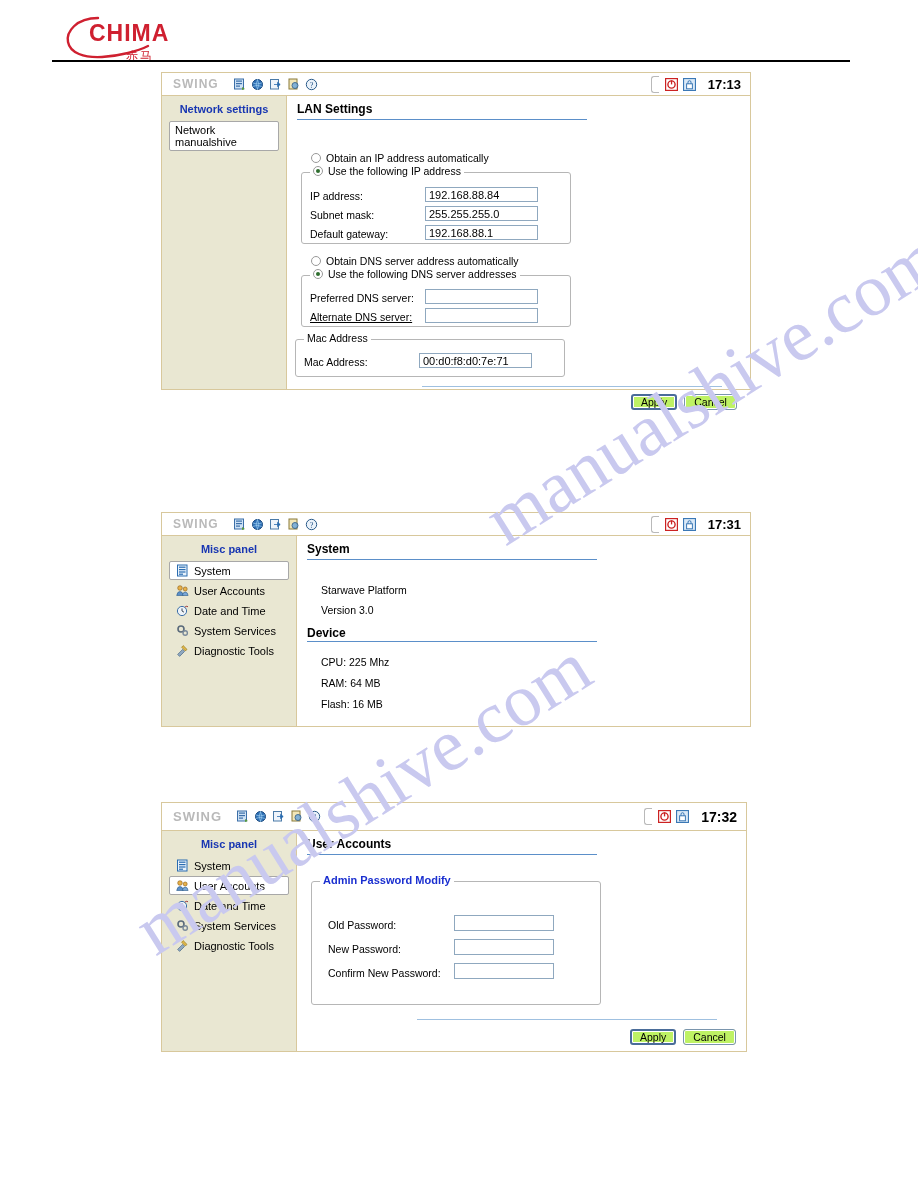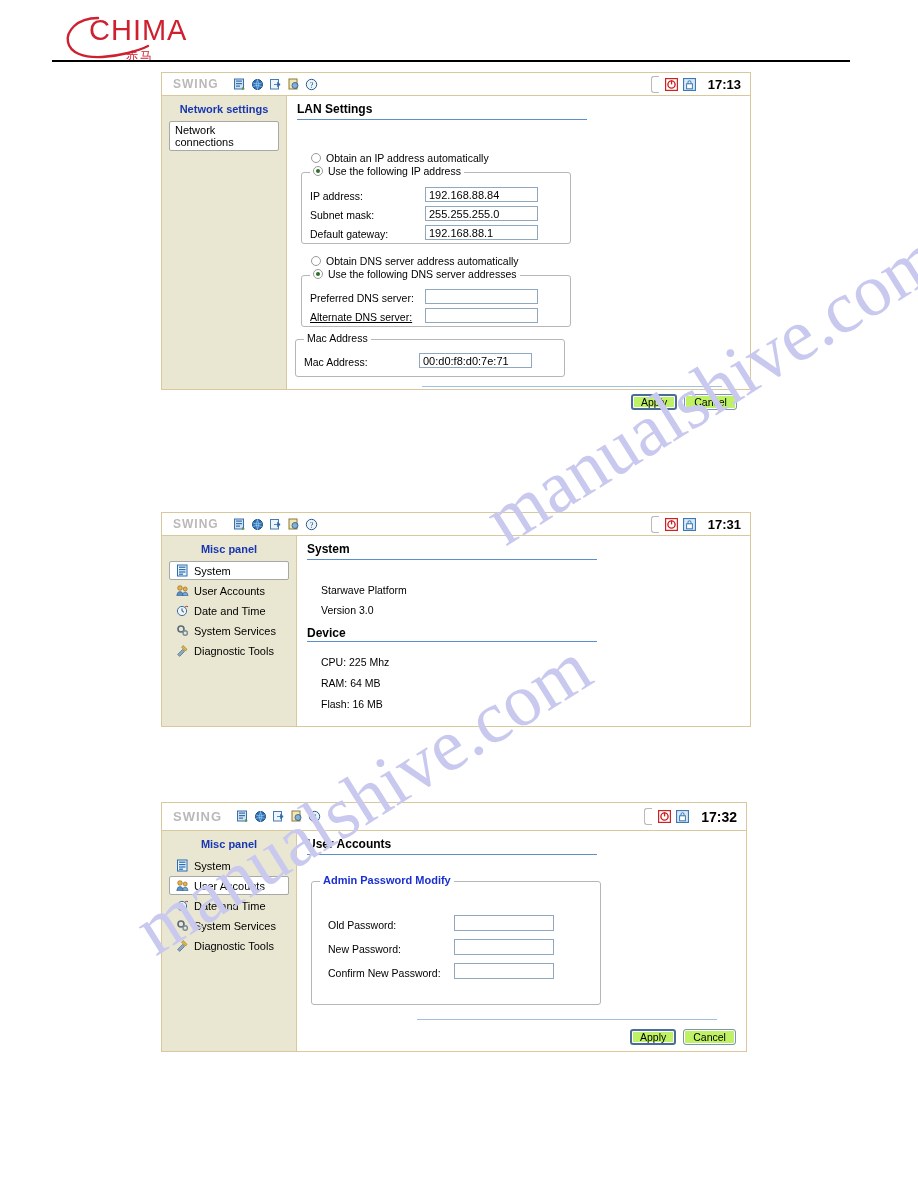--- a/index.html
+++ b/index.html
@@ -34,24 +34,24 @@
 
   
   .logo-wrap {
     position: absolute;
     left: 52px; top: 14px;
     width: 160px; height: 46px;
     z-index: 2;
   }
   .logo-text {
     position: absolute;
-    left: 37px; top: 0;
-    font-family: "Liberation Sans", sans-serif;
-    font-weight: normal;
-    font-size: 29px;
+    left: 37px; top: 6px;
+    font-family: "Liberation Sans", sans-serif;
+    font-weight: bold;
+    font-size: 23px;
     letter-spacing: 1px;
     color: #cf2030;
   }
   .logo-cn {
     position: absolute;
     left: 74px; top: 34px;
     font-family: Liberation Serif, serif;
     font-size: 12px;
     color: #cf2030;
     letter-spacing: 2px;
@@ -348,21 +348,21 @@
           <rect x="3.6" y="5.8" width="5.8" height="5" fill="#fff" stroke="#3b78b5" stroke-width="1"></rect>
           <path d="M5 5.8 v-1.6 a1.5 1.5 0 0 1 3 0 v1.6" fill="none" stroke="#3b78b5" stroke-width="1"></path>
         </svg>
       <div class="clock">17:13</div>
     </div>
   </div>
 
   <div class="panel-body">
     <div class="sidebar" style="width:125px;">
       <div class="sb-title">Network settings</div>
-      <div class="sb-box">Network connections</div>
+      <div class="sb-box">Network manualshive</div>
     </div>
 
     <div class="content">
       <div class="sec-title">LAN Settings</div>
       <div class="sec-rule" style="width:290px;"></div>
 
       <div class="radio-row" style="position:absolute; left:24px; top:56px;">
         <span class="radio"></span>
         <span>Obtain an IP address automatically</span>
       </div>

